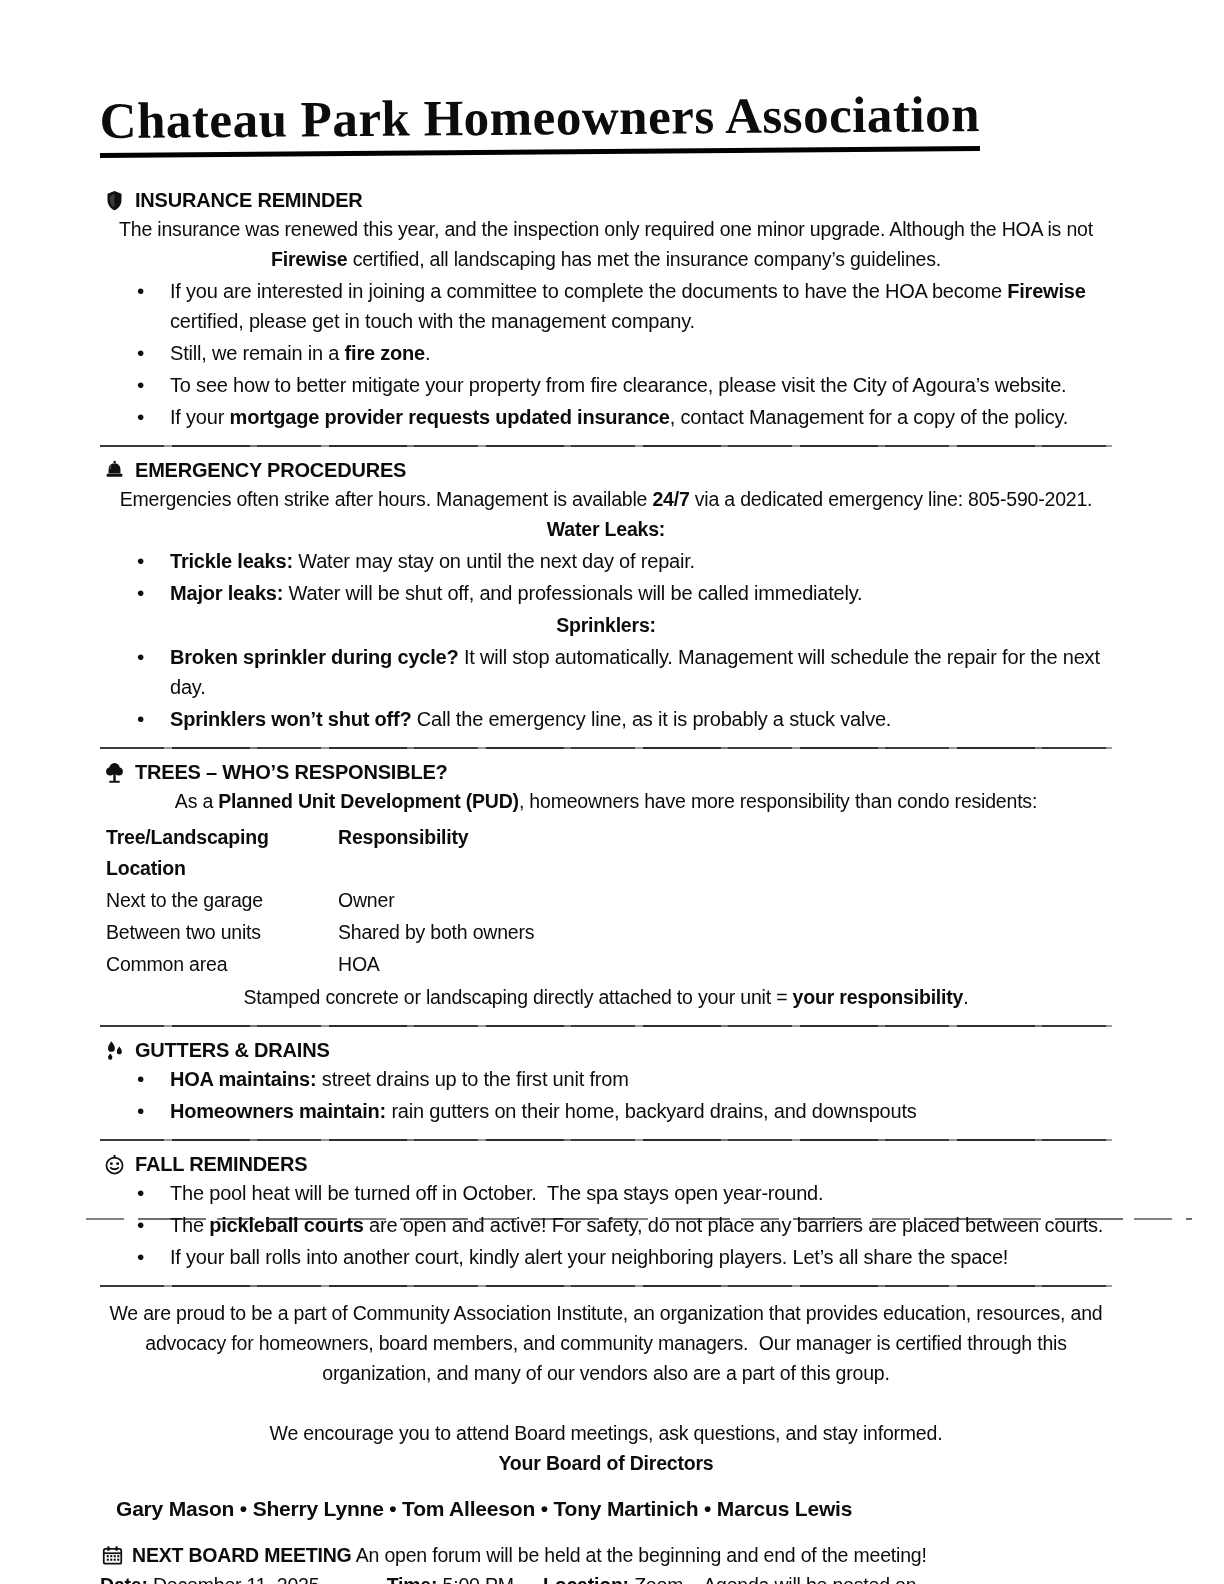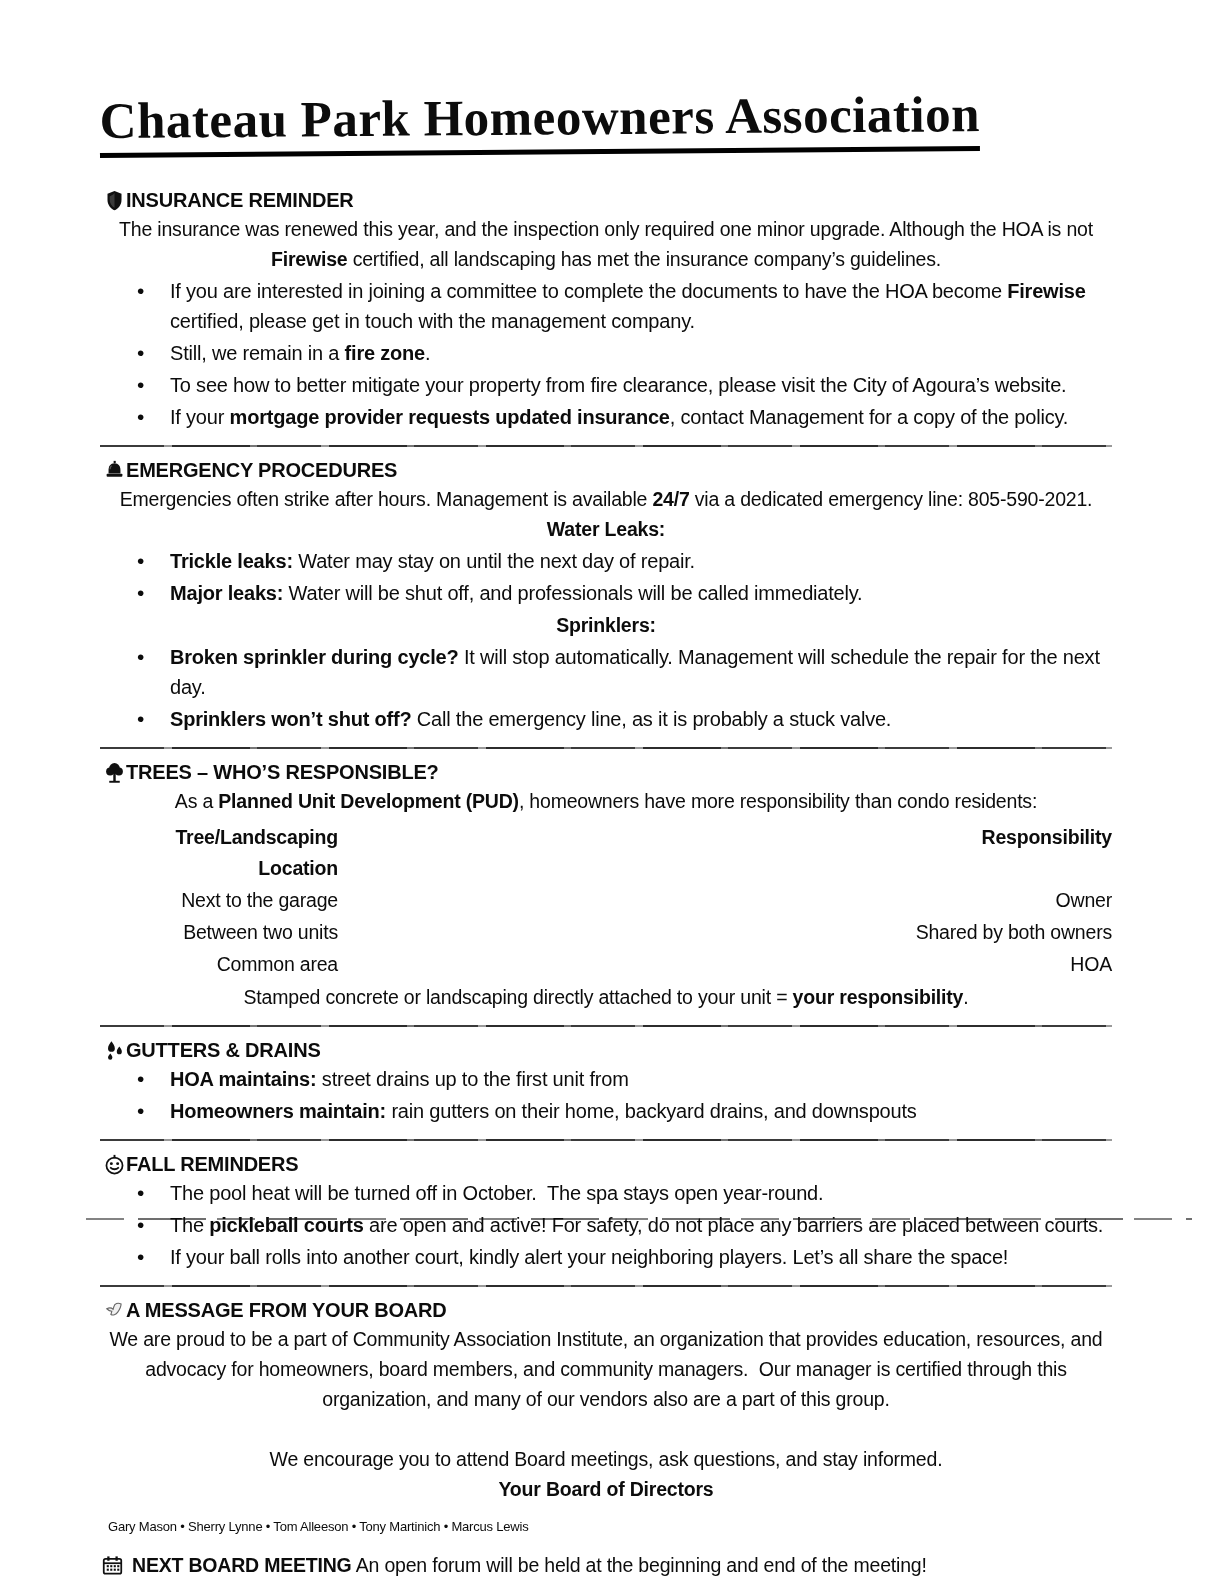--- a/index.html
+++ b/index.html
@@ -25,21 +25,21 @@
     display: inline-block;
     border-bottom: 5px solid #000;
     padding-bottom: 3px;
     transform: rotate(-0.45deg);
     transform-origin: left bottom;
     white-space: nowrap;
   }
   
   section { position: relative; }
   .sec-head {
-    display: flex; align-items: center; 
+    display: flex; align-items: center; gap: 9px;
     margin: 0 0 2px 2px;
   }
   .sec-head h2 {
     margin: 0;
     font-size: 20px;
     font-weight: bold;
     letter-spacing: -0.2px;
   }
   .icon { width: 24px; height: 24px; display: inline-flex; align-items: center; justify-content: center; flex: 0 0 auto; }
   .icon svg { width: 21px; height: 21px; }
@@ -85,37 +85,37 @@
   
   .tree-table { margin: 6px 0 2px 6px; }
   .tree-row {
     display: grid;
     grid-template-columns: 232px 1fr;
     font-size: 19.5px;
     line-height: 31px;
     letter-spacing: -0.2px;
   }
   .tree-row.header { font-weight: bold; }
-  .tree-table .tree-row { margin-bottom: 1px; text-align: right; }
+  .tree-table .tree-row { margin-bottom: 1px; }
   
   .scan-artifact {
     position: absolute;
     left: -14px;
     width: 1106px;
     top: 66px;
     height: 2px;
     background: repeating-linear-gradient(90deg,
       #6d6d6d 0 38px, transparent 38px 52px,
       #555 52px 120px, transparent 120px 131px);
     opacity: .85;
     pointer-events: none;
   }
   
   .gap-para { height: 30px; }
-  .directors-line { margin: 8px; font-size: 13px; line-height: 30px; letter-spacing: -0.2px; }
+  .directors-line { margin: 16px; font-size: 21px; line-height: 30px; letter-spacing: -0.2px; font-weight: bold; }
   .meeting-head { display: flex; align-items: center; gap: 8px; margin-top: 6px;
     font-size: 19.5px; line-height: 30px; letter-spacing: -0.2px; }
   .meeting-detail { margin: 0; font-size: 19.5px; line-height: 31px; letter-spacing: -0.2px; }
   .meeting-detail .t-label { margin-left: 62px; }
   .meeting-detail .l-label { margin-left: 24px; }
 </style>
 </head>
 <body>
 
 <div class="page">
@@ -249,28 +249,20 @@
       <li><span>The pool heat will be turned off in October.  The spa stays open year-round.</span></li>
       <li><span>The </span><b>pickleball courts</b><span> are open and active! For safety, do not place any barriers are placed between courts.</span></li>
       <li><span>If your ball rolls into another court, kindly alert your neighboring players. Let’s all share the space!</span></li>
     </ul>
   </section>
 
   <hr class="divider">
 
   
   <section>
-    <div class="sec-head">
-      <span class="icon">
-        <svg viewBox="0 0 24 22">
-            <path d="M19.5 3.5 C15.8 1.8 12.2 3 11.2 6.8 L10.4 9.6 C8.4 7.8 5.4 7.9 3.2 9 C5 10.8 6.8 11.8 8.9 11.9 L7.9 15.6 C10 16.8 13.7 15.8 15.7 12.9 C17.6 10.1 19.5 6.6 19.5 3.5 Z" fill="#f0f0f0" stroke="#666" stroke-width="1.3"></path>
-          </svg>
-      </span>
-      <h2>A MESSAGE FROM YOUR BOARD</h2>
-    </div>
     <p class="body">We are proud to be a part of Community Association Institute, an organization that provides education, resources, and advocacy for homeowners, board members, and community managers.  Our manager is certified through this organization, and many of our vendors also are a part of this group.</p>
     <div class="gap-para"></div>
     <p class="body">We encourage you to attend Board meetings, ask questions, and stay informed.</p>
     <p class="body bold-line">Your Board of Directors</p>
     <p class="directors-line">Gary Mason • Sherry Lynne • Tom Alleeson • Tony Martinich • Marcus Lewis</p>
 
     <div class="meeting-head">
       <span class="icon">
         <svg viewBox="0 0 24 22">
             <rect x="2" y="3.4" width="20" height="17" rx="2" fill="none" stroke="#101010" stroke-width="2"></rect>

